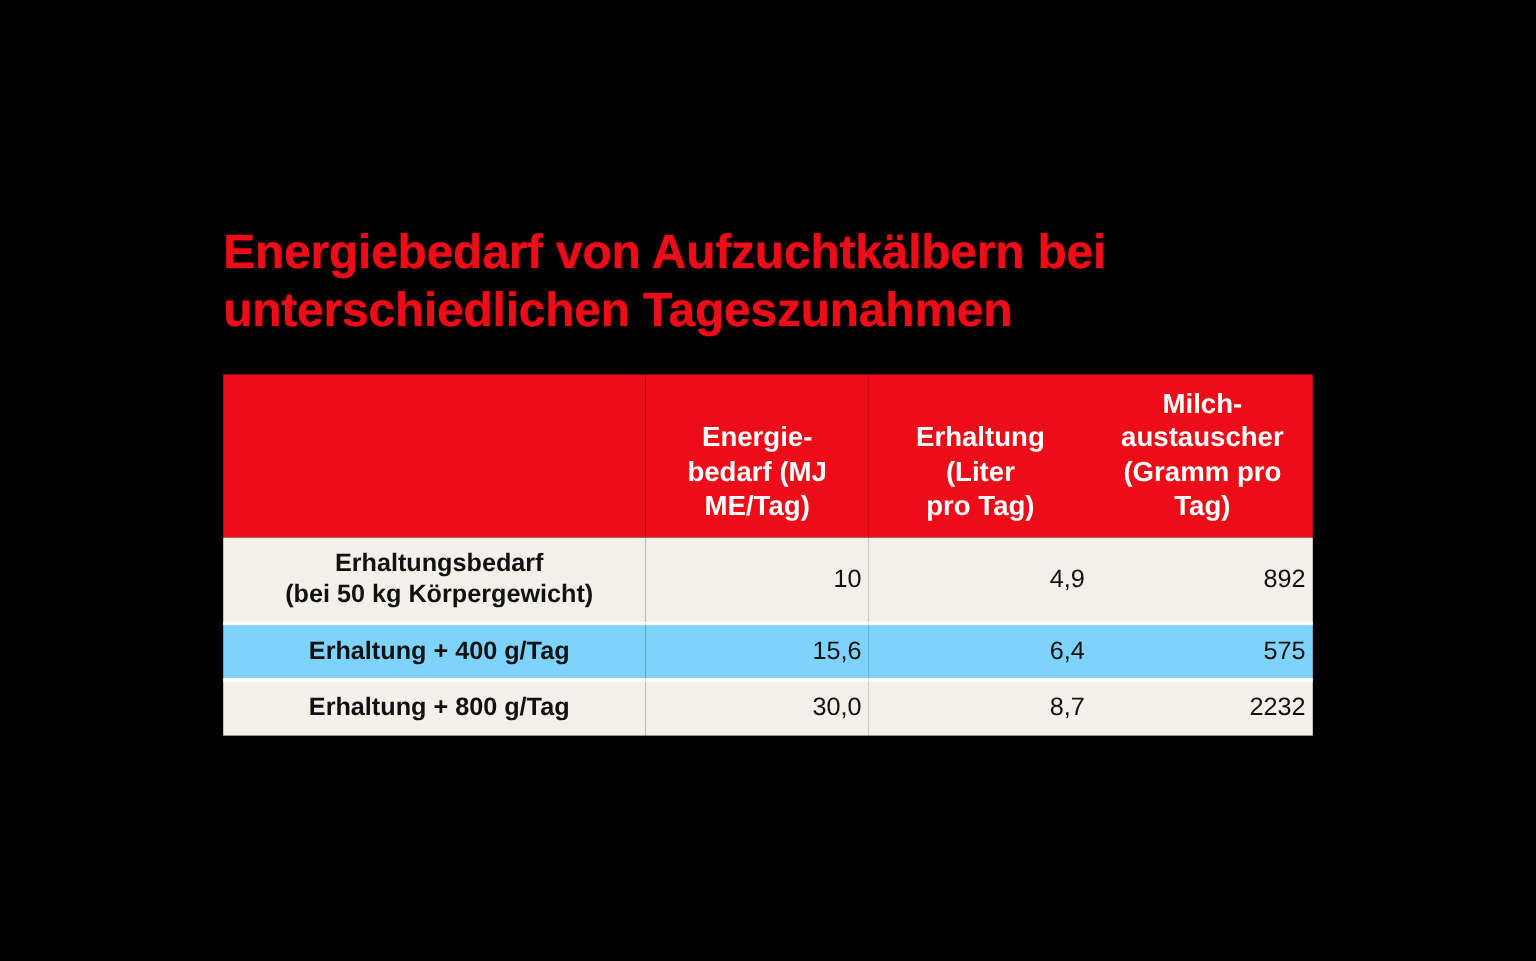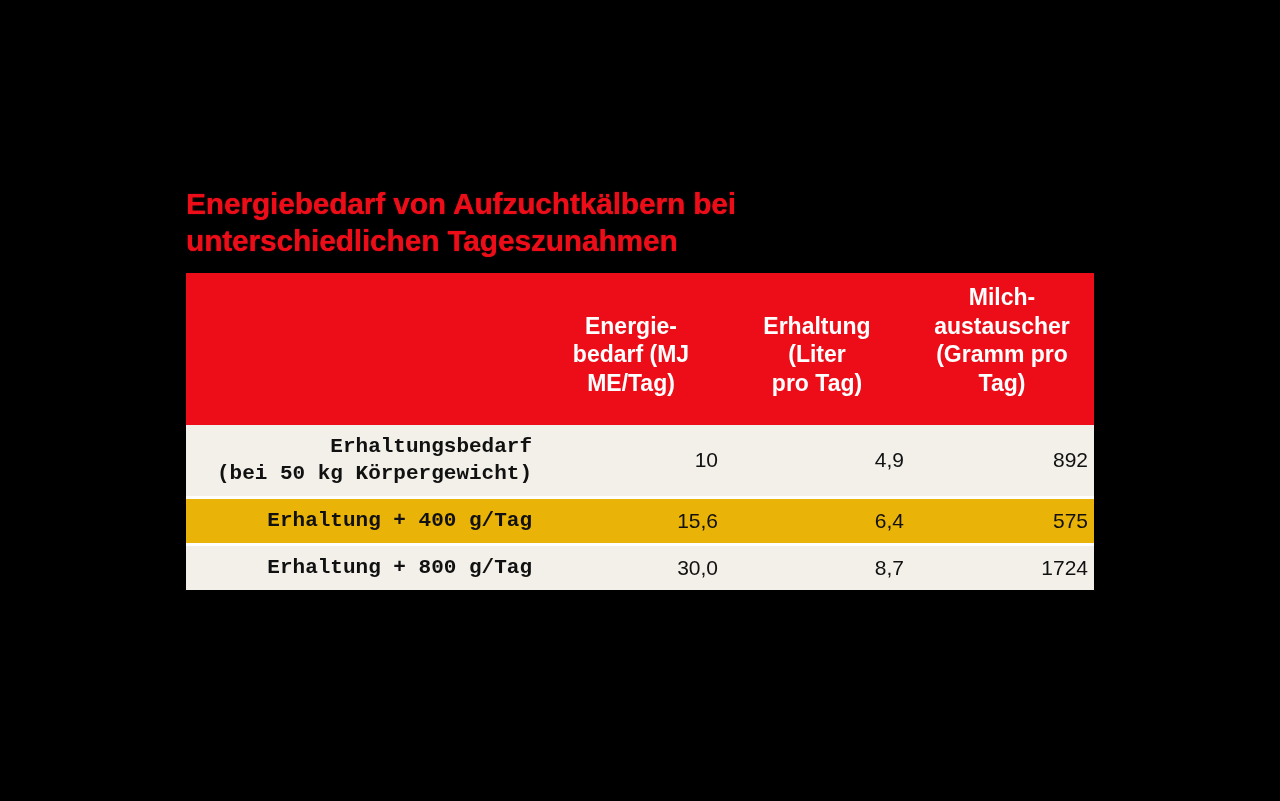--- a/index.html
+++ b/index.html
@@ -16,71 +16,70 @@
   .wrap {
     position: absolute;
     left: 186px;
     top: 186px;
     width: 908px;
   }
   .title {
     color: #ed0d18;
     font-family: "Liberation Sans", sans-serif;
     font-weight: bold;
-    font-size: 30px;
+    font-size: 40px;
     line-height: 1.22;
     letter-spacing: -0.2px;
-    margin: 0 0 14px 0;
+    margin: 0 0 28px 0;
     white-space: pre-line;
     text-shadow: 0 0 1px #ed0d18;
   }
   table.data {
     border-collapse: collapse;
     width: 908px;
     table-layout: fixed;
   }
   table.data col.c0 { width: 352px; }
   table.data col.c1 { width: 186px; }
   table.data col.c2 { width: 186px; }
   table.data col.c3 { width: 184px; }
 
   thead th {
     background: #ed0d18;
     color: #ffffff;
     font-size: 23px;
     font-weight: bold;
     line-height: 1.24;
-    padding: 10px 6px 28px 6px;
+    padding: 10px 6px 12px 6px;
     vertical-align: bottom;
     text-align: center;
     white-space: pre-line;
     border: 0;
   }
   thead th.corner {
     text-align: left;
   }
   tbody td {
     font-size: 21px;
     color: #111111;
     border-bottom: 3px solid #ffffff;
     padding: 9px 6px;
     text-align: right;
     vertical-align: middle;
     line-height: 1.25;
   }
   tbody tr:last-child td { border-bottom: 0; }
   tbody td.label {
-    text-align: right;
+    text-align: center;
     font-weight: bold;
     padding-left: 14px;
     white-space: pre-line;
-    font-family: Liberation Mono, monospace;
   }
   tbody tr.odd td { background: #f2f0e9; }
-  tbody tr.even td { background: #eab308; }
+  tbody tr.even td { background: #7dd3fc; }
 </style>
 </head>
 <body>
 
 <div class="wrap">
 
   <h1 class="title">Energiebedarf von Aufzuchtkälbern bei
 unterschiedlichen Tageszunahmen</h1>
 
   <table class="data">
@@ -116,17 +115,17 @@
       <tr class="even">
         <td class="label">Erhaltung + 400 g/Tag</td>
         <td>15,6</td>
         <td>6,4</td>
         <td>575</td>
       </tr>
       <tr class="odd">
         <td class="label">Erhaltung + 800 g/Tag</td>
         <td>30,0</td>
         <td>8,7</td>
-        <td>1724</td>
+        <td>2232</td>
       </tr>
     </tbody>
   </table>
 </div>
 
 </body></html>

